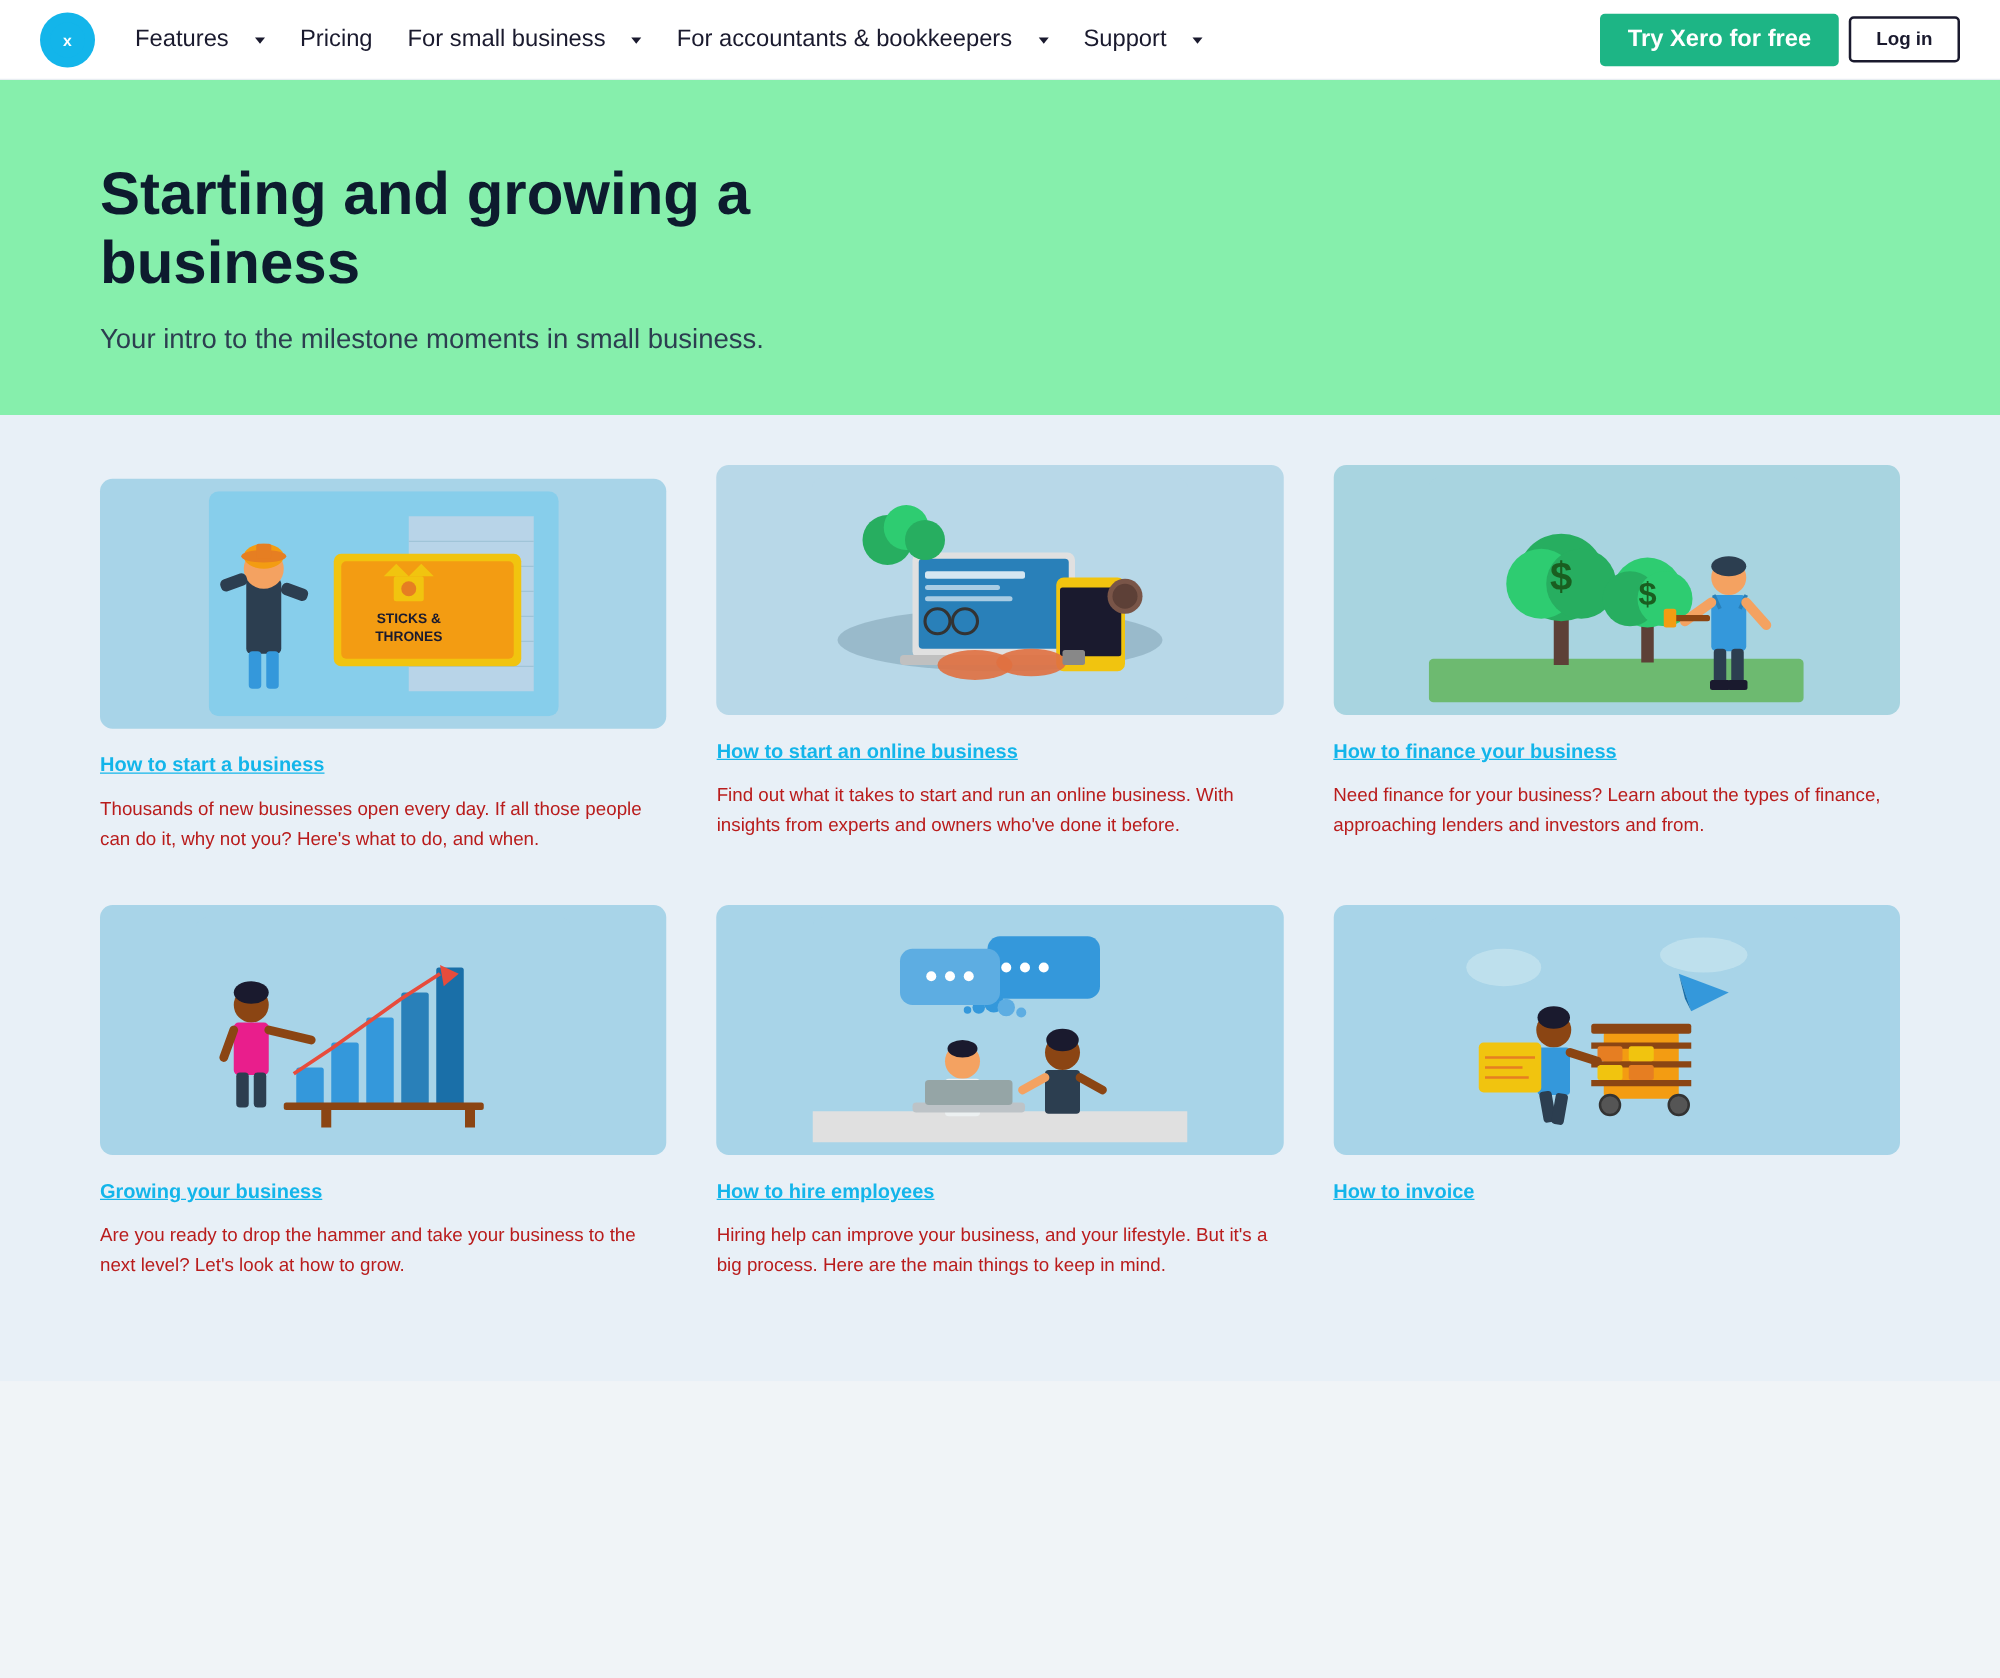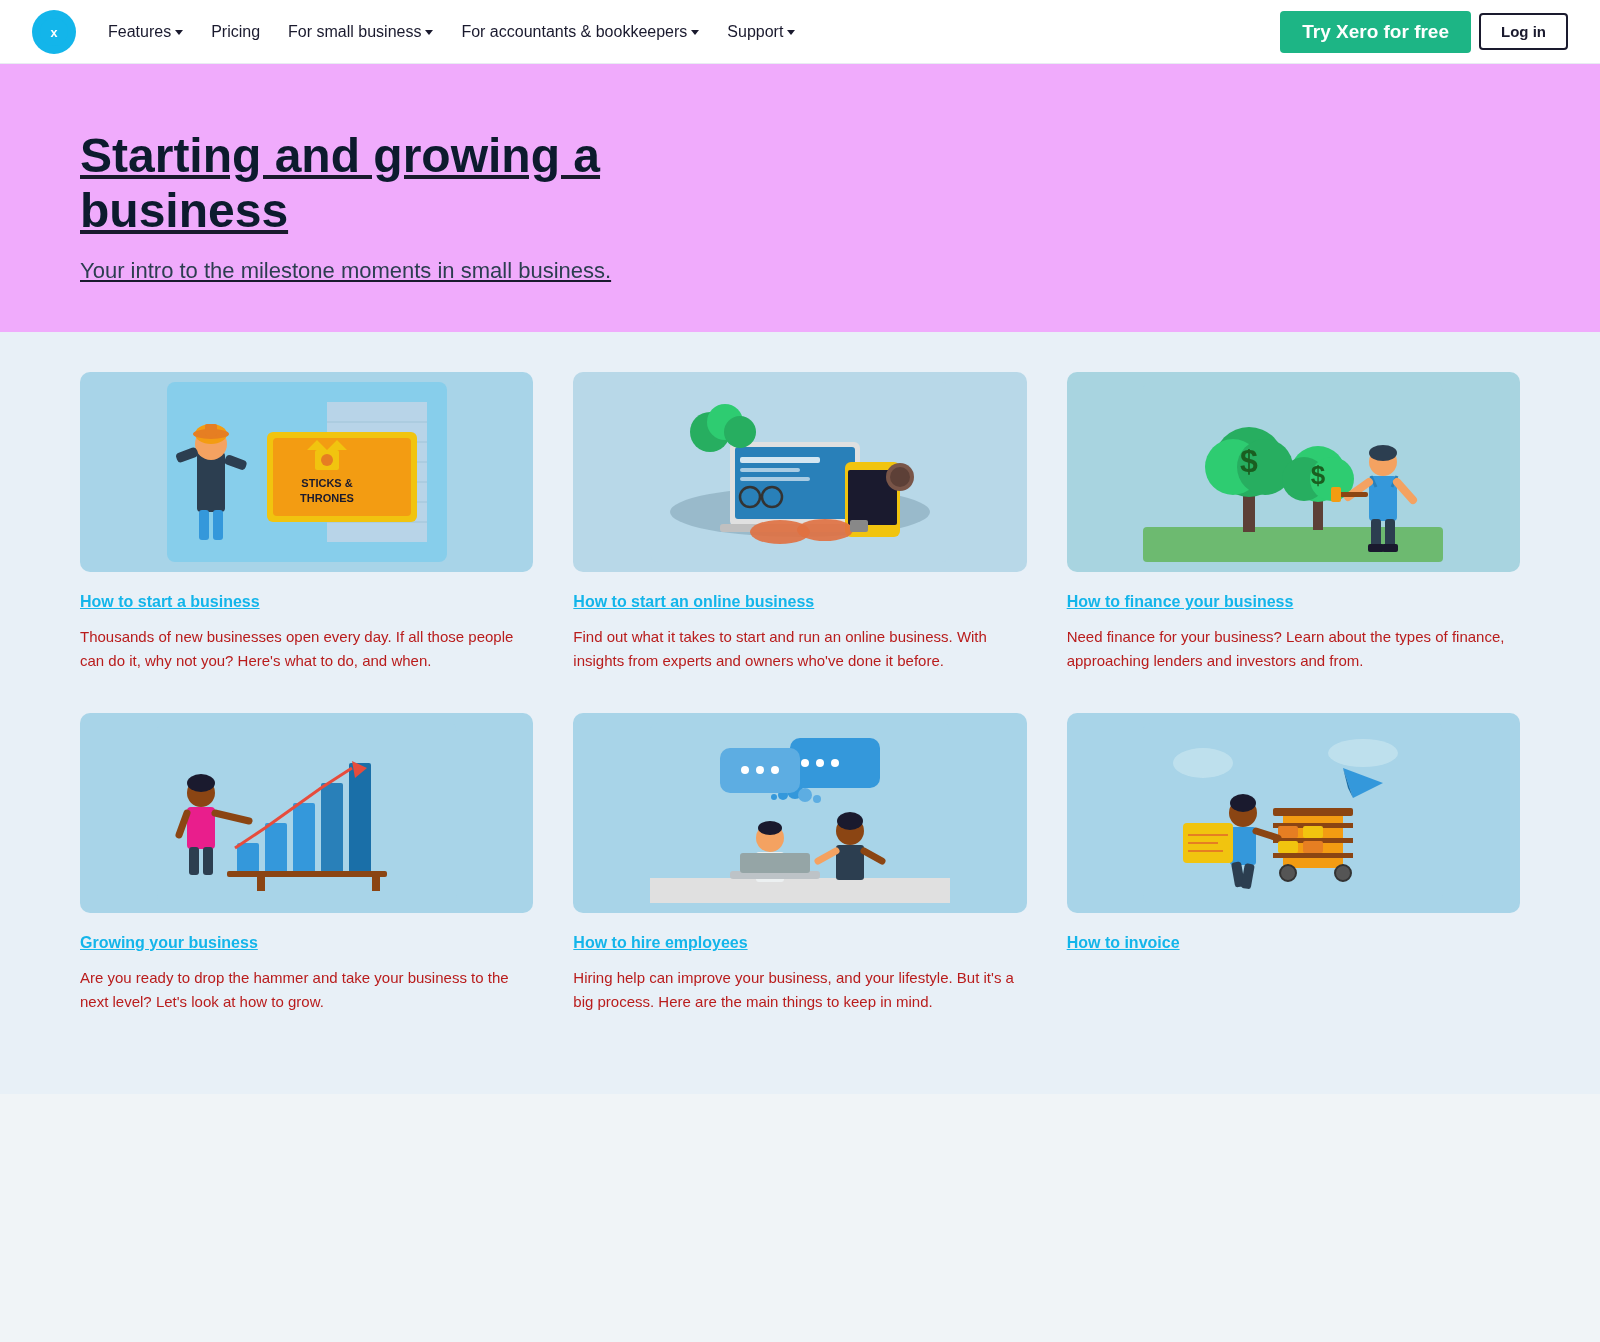--- a/index.html
+++ b/index.html
@@ -27,23 +27,23 @@
       flex-shrink: 0;
     }
     .nav-logo svg { width: 28px; height: 28px; }
     .nav-links {
       display: flex;
       align-items: center;
       gap: 4px;
       flex: 1;
     }
     .nav-item {
-      display: flex; align-items: center; gap: 4px;
+      display: flex; align-items: center; gap: 21px;
       padding: 8px 12px;
-      font-size: 16px;
+      font-size: 19px;
       color: #1a1a2e;
       cursor: pointer;
       border-radius: 4px;
       white-space: nowrap;
       font-weight: 500;
     }
     .nav-item .chevron {
       display: inline-block;
       width: 0; height: 0;
       border-left: 4px solid transparent;
@@ -69,23 +69,22 @@
       border: 2px solid #1a1a2e;
       padding: 8px 20px;
       border-radius: 4px;
       font-size: 15px;
       font-weight: 600;
       cursor: pointer;
     }
 
     
     .hero {
-      background: #f0abfc;
+      background: #86efac;
       padding: 64px 80px 48px;
-      text-decoration: underline;
     }
     .hero h1 {
       font-size: 48px;
       font-weight: 800;
       color: #0d1b2e;
       line-height: 1.15;
       max-width: 700px;
       margin-bottom: 20px;
     }
     .hero p {
@@ -126,21 +125,21 @@
       line-height: 1.3;
     }
     .card p {
       font-size: 15px;
       color: #b91c1c;
       line-height: 1.6;
     }
 
     
     
-    .card-img-1 { background: #a8d4e8; display: flex; align-items: center; justify-content: center; padding: 22px; }
+    .card-img-1 { background: #a8d4e8; display: flex; align-items: flex-end; justify-content: center; padding: 10px; margin-top: 11px; }
     
     .card-img-2 { background: #b8d8e8; display: flex; align-items: center; justify-content: center; }
     
     .card-img-3 { background: #a8d4e0; display: flex; align-items: center; justify-content: center; }
     
     .card-img-4 { background: #a8d4e8; display: flex; align-items: center; justify-content: center; }
     
     .card-img-5 { background: #a8d4e8; display: flex; align-items: center; justify-content: center; }
     
     .card-img-6 { background: #a8d4e8; display: flex; align-items: center; justify-content: center; }

